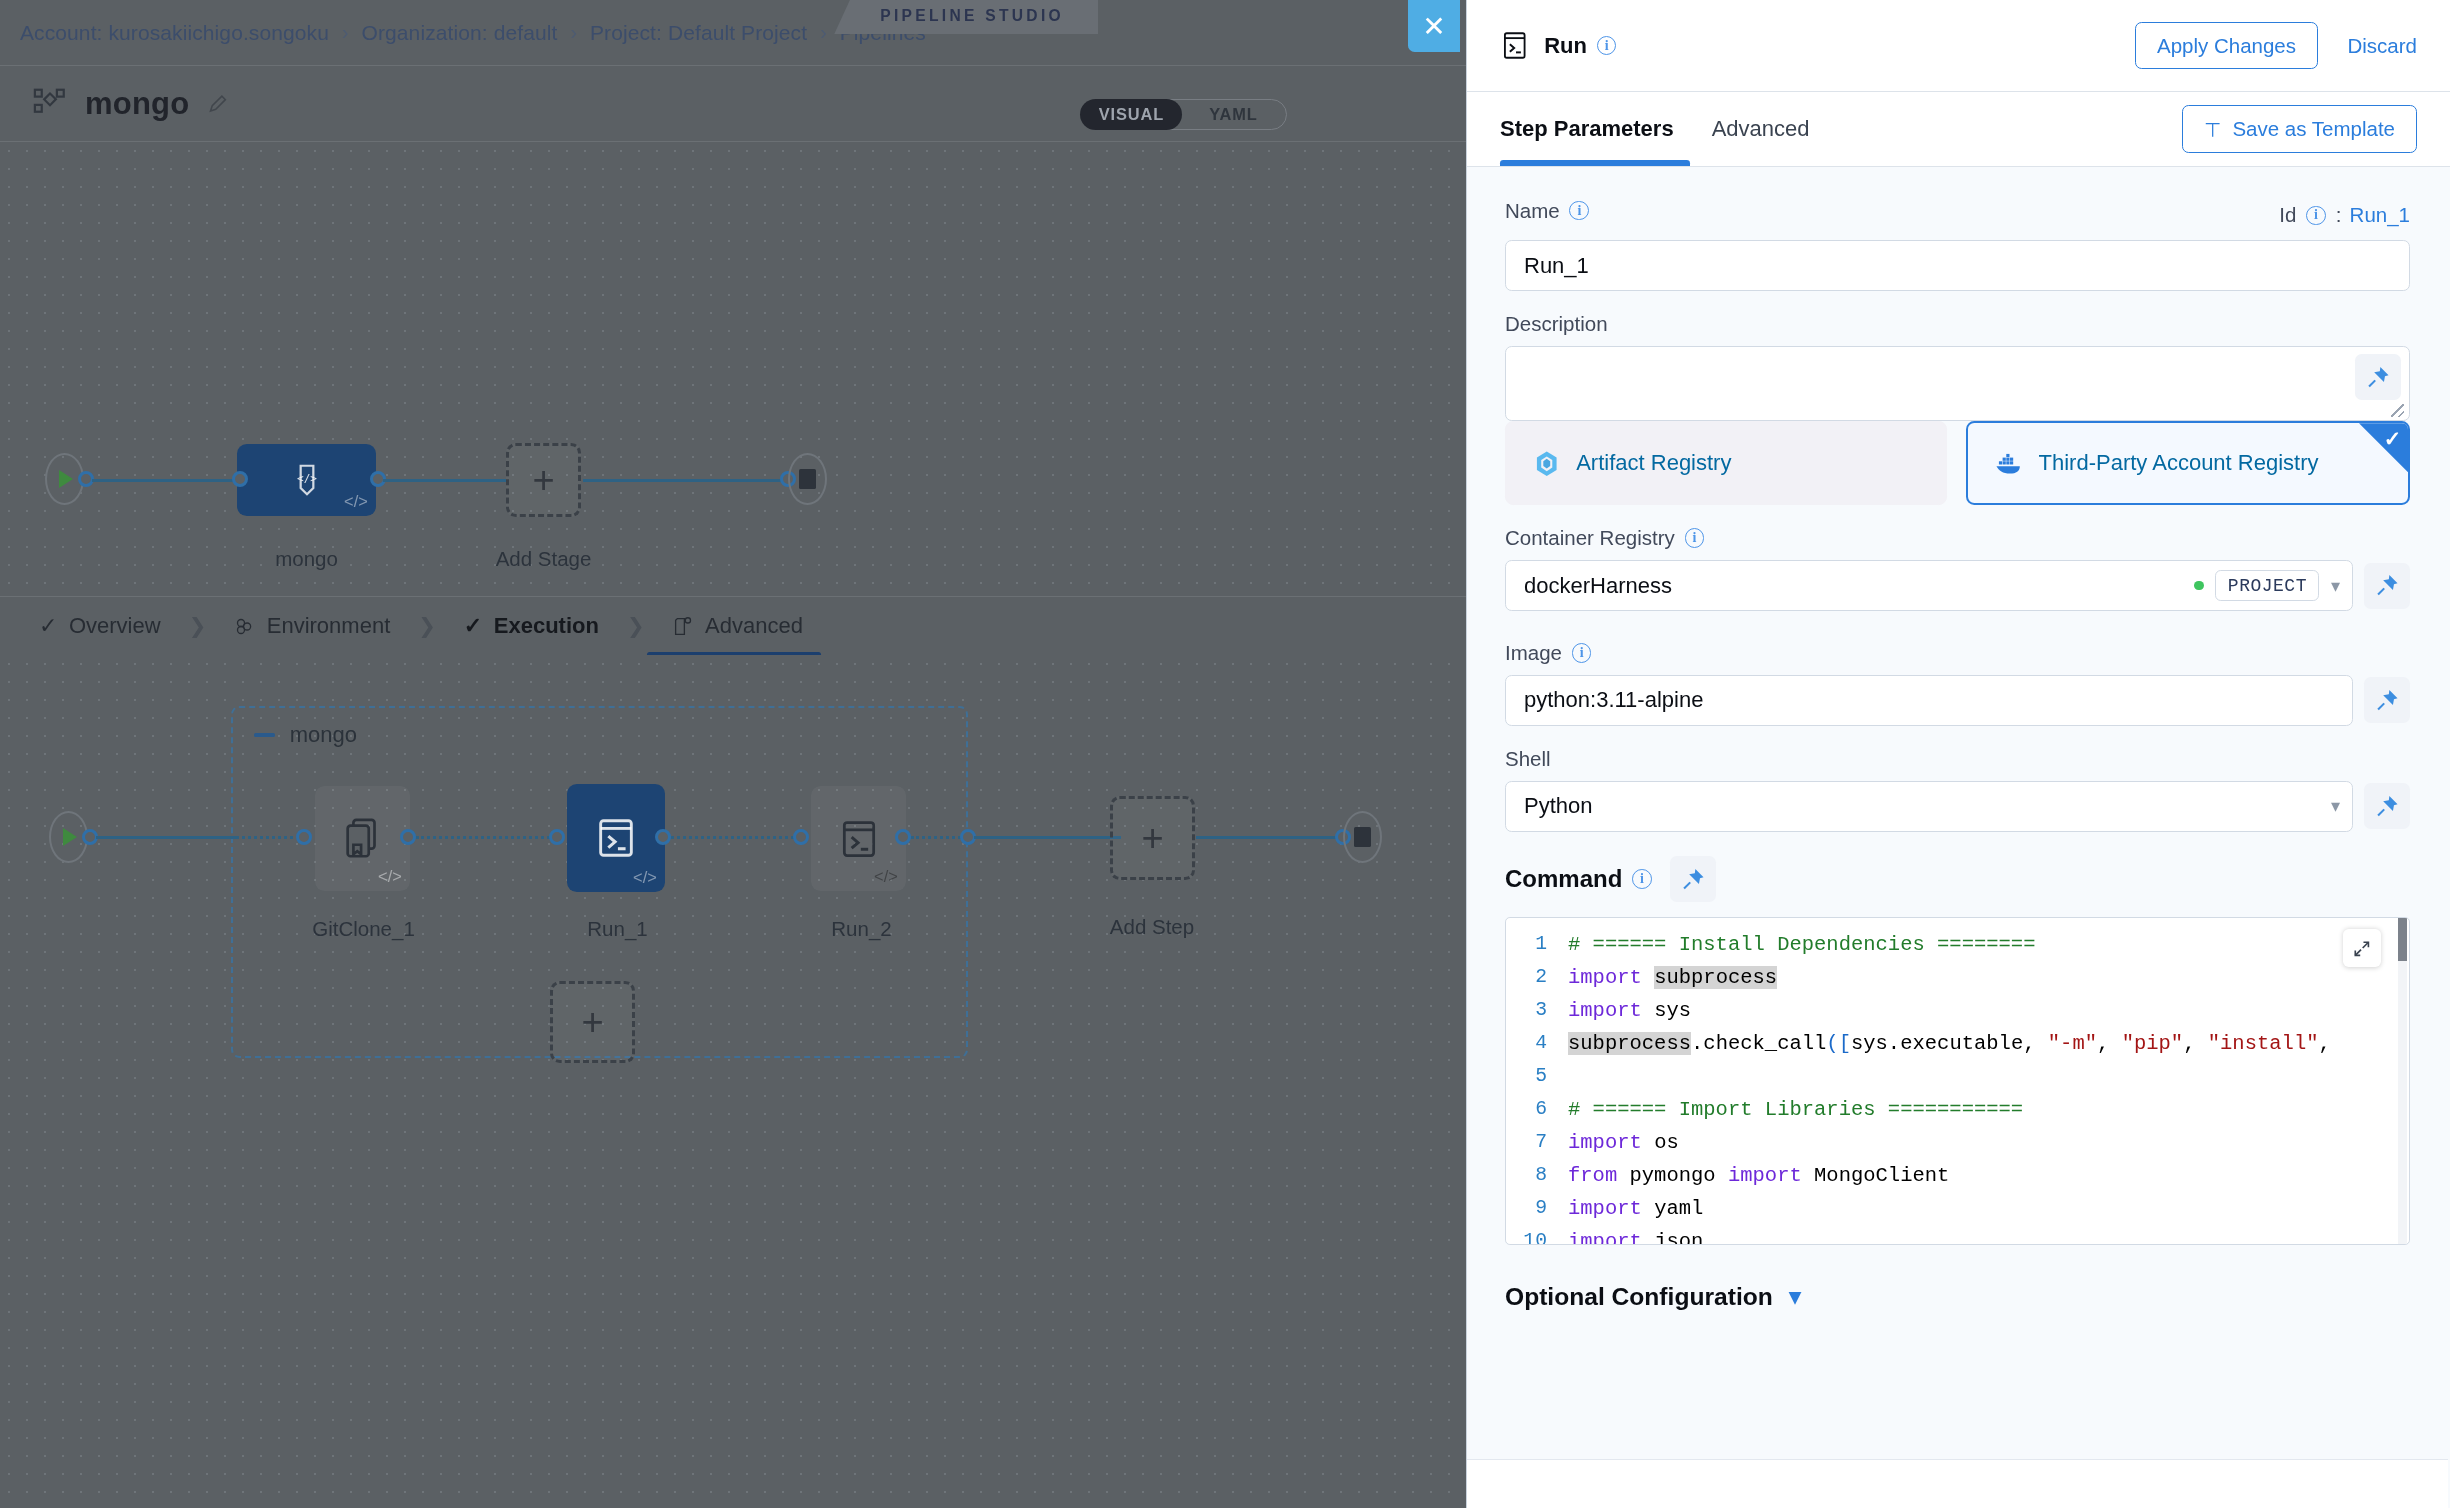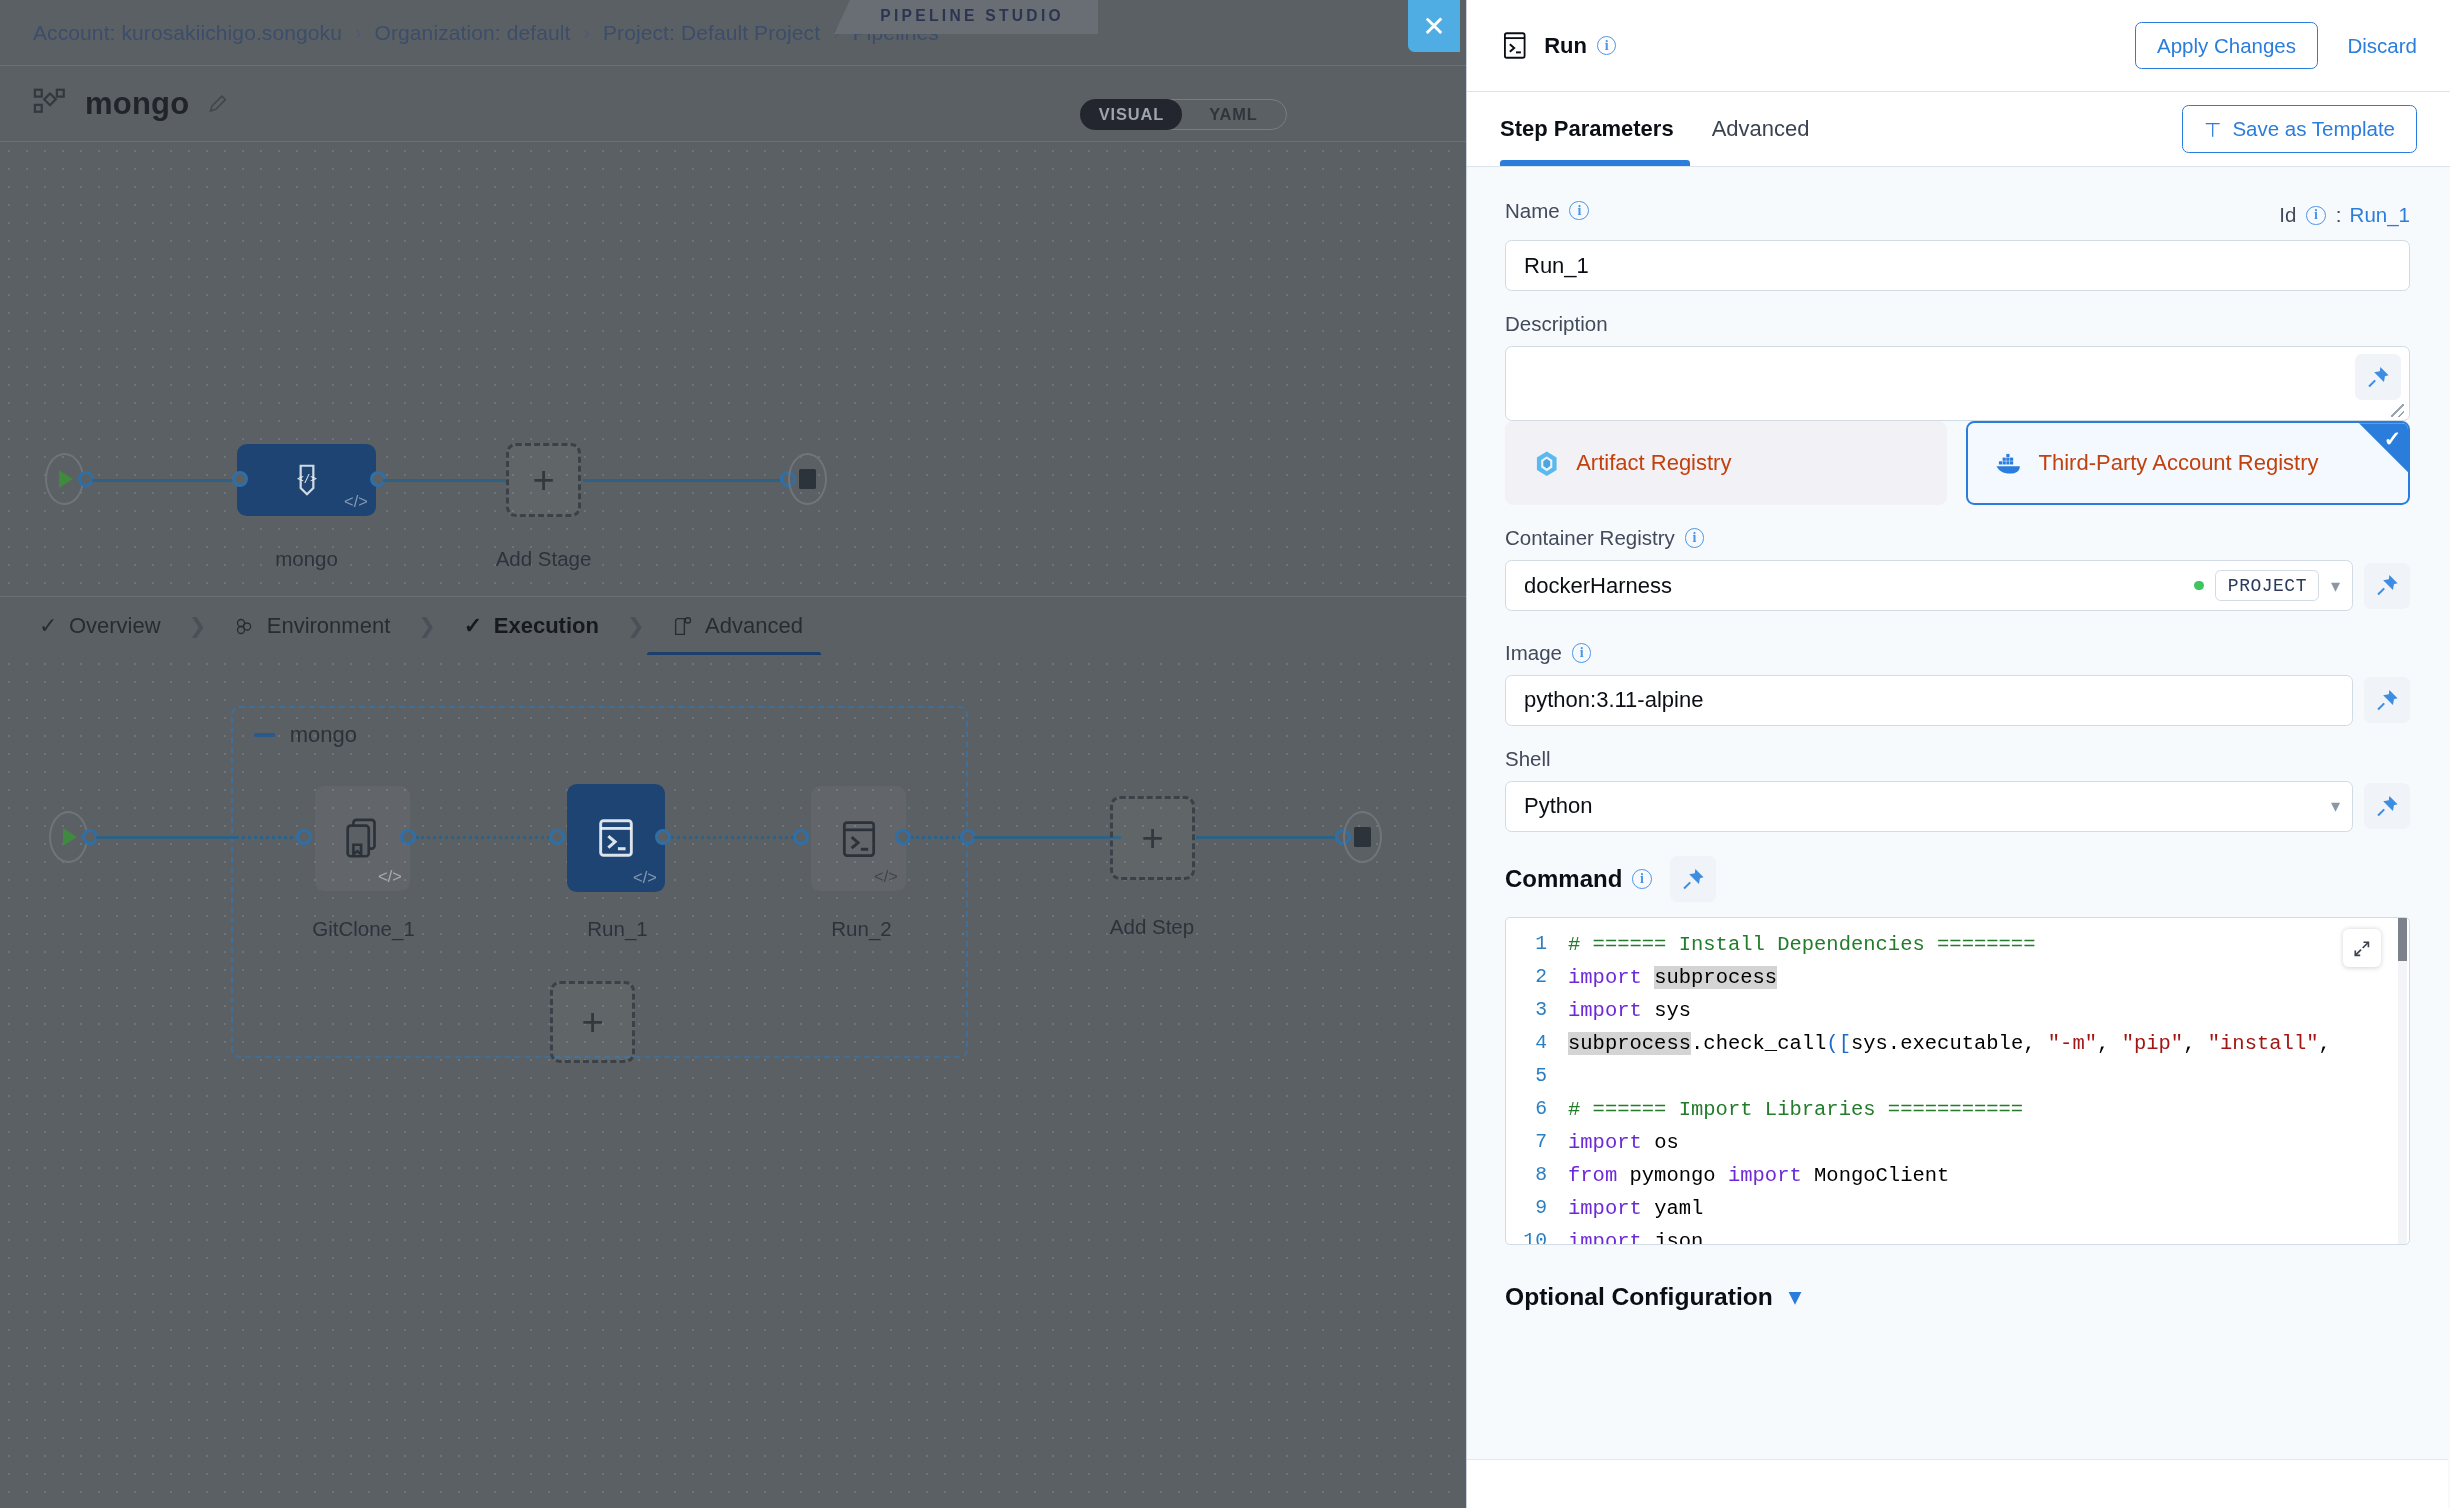--- a/index.html
+++ b/index.html
@@ -14,21 +14,21 @@
   
   #left-pane {
     position: absolute; left: 0; top: 0; width: 1466px; height: 1508px;
     background: #5b6064;
     overflow: hidden;
   }
 
   
   .breadcrumb-bar {
     position: absolute; left: 0; top: 0; width: 1466px; height: 66px;
-    display: flex; align-items: center; padding-left: 33px;
+    display: flex; align-items: center; padding-left: 20px;
     border-bottom: 1.6px solid #6b7074;
   }
   .crumb {
     font-size: 21px; color: #3c4d6b; letter-spacing: 0.1px; white-space: nowrap;
   }
   .crumb-sep {
     font-size: 19.7px; color: #4d5b72; margin: 0 13px; line-height: 1;
   }
   .studio-tag {
     position: absolute; right: 368px; top: -11.5px;
@@ -202,21 +202,21 @@
   .pin-btn {
     width: 46px; height: 46px; border-radius: 6.6px; background: #f0f3f8;
     display: flex; align-items: center; justify-content: center; flex: none;
   }
   .pin-btn.inside { position: absolute; right: 8.2px; top: 6.6px; }
 
   .reg-cards { display: flex; gap: 19.7px; }
   .reg-card {
     flex: 1; height: 84px; border-radius: 8.2px;
     display: flex; align-items: center; padding-left: 26px; gap: 14.7px;
-    font-size: 22px; color: #c2410c; position: relative; overflow: hidden; text-align: right;
+    font-size: 22px; color: #0369a1; position: relative; overflow: hidden; text-align: right;
   }
   .reg-card.off { background: #f2f1f6; border: 1.6px solid #f2f1f6; }
   .reg-card.on  { background: #f4f9ff; border: 2.5px solid #2b7ddc; }
   .reg-check {
     position: absolute; right: 0; top: 0; width: 49px; height: 49px;
     background: #2b7ddc; clip-path: polygon(100% 0, 100% 100%, 0 0);
   }
   .reg-check::after {
     content: "\2713"; position: absolute; right: 6.6px; top: 3.3px;
     color: #fff; font-size: 21px; font-weight: bold;

